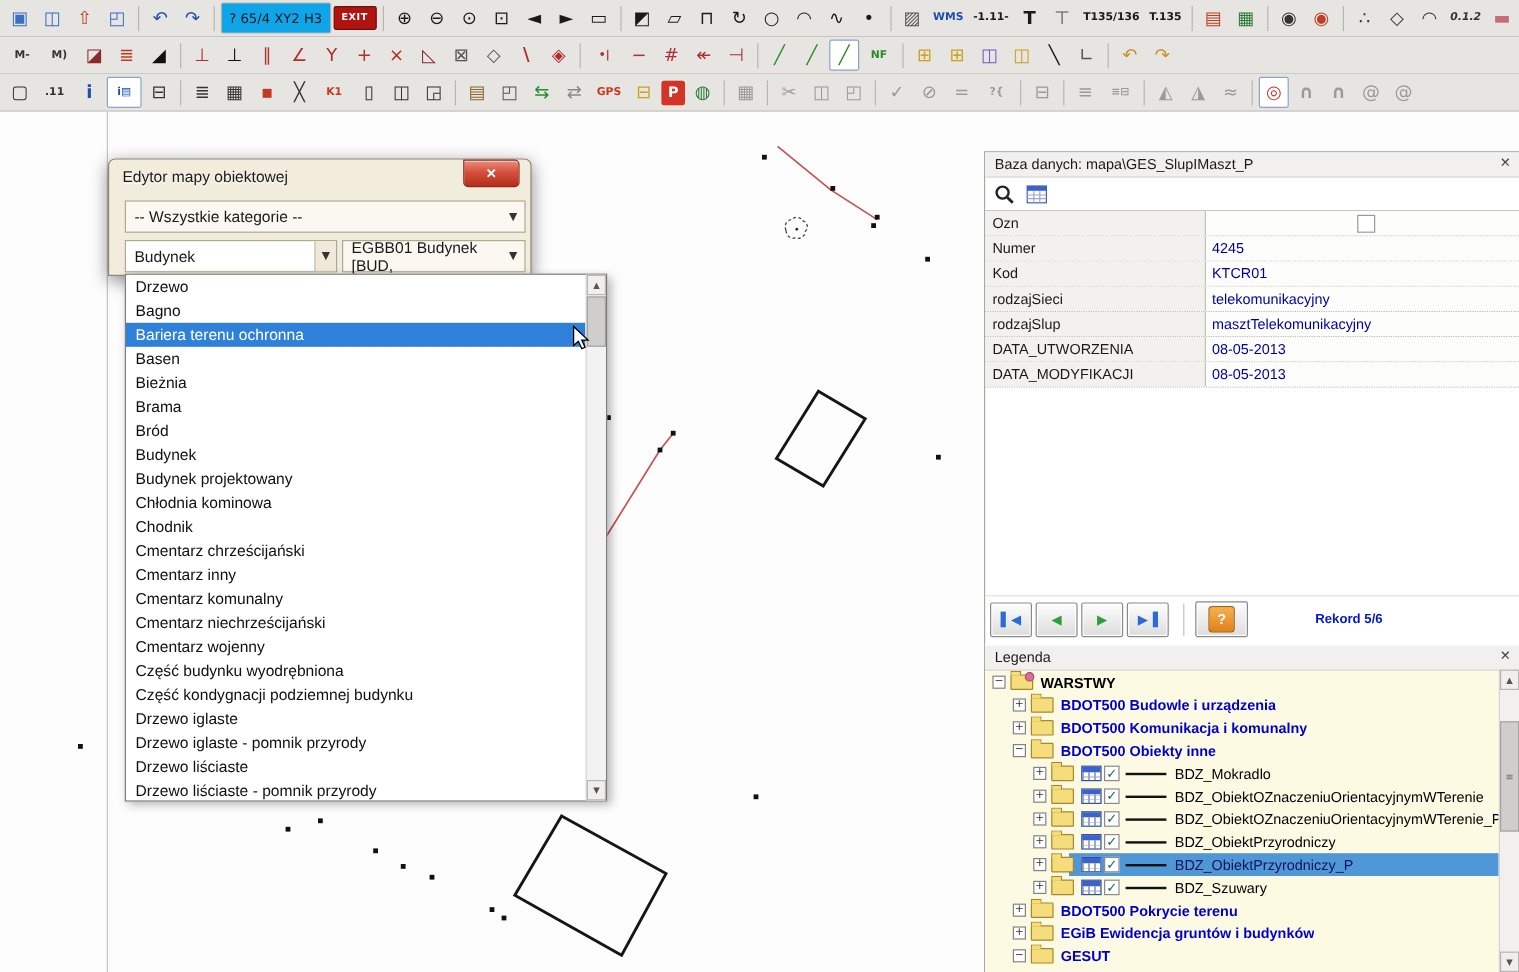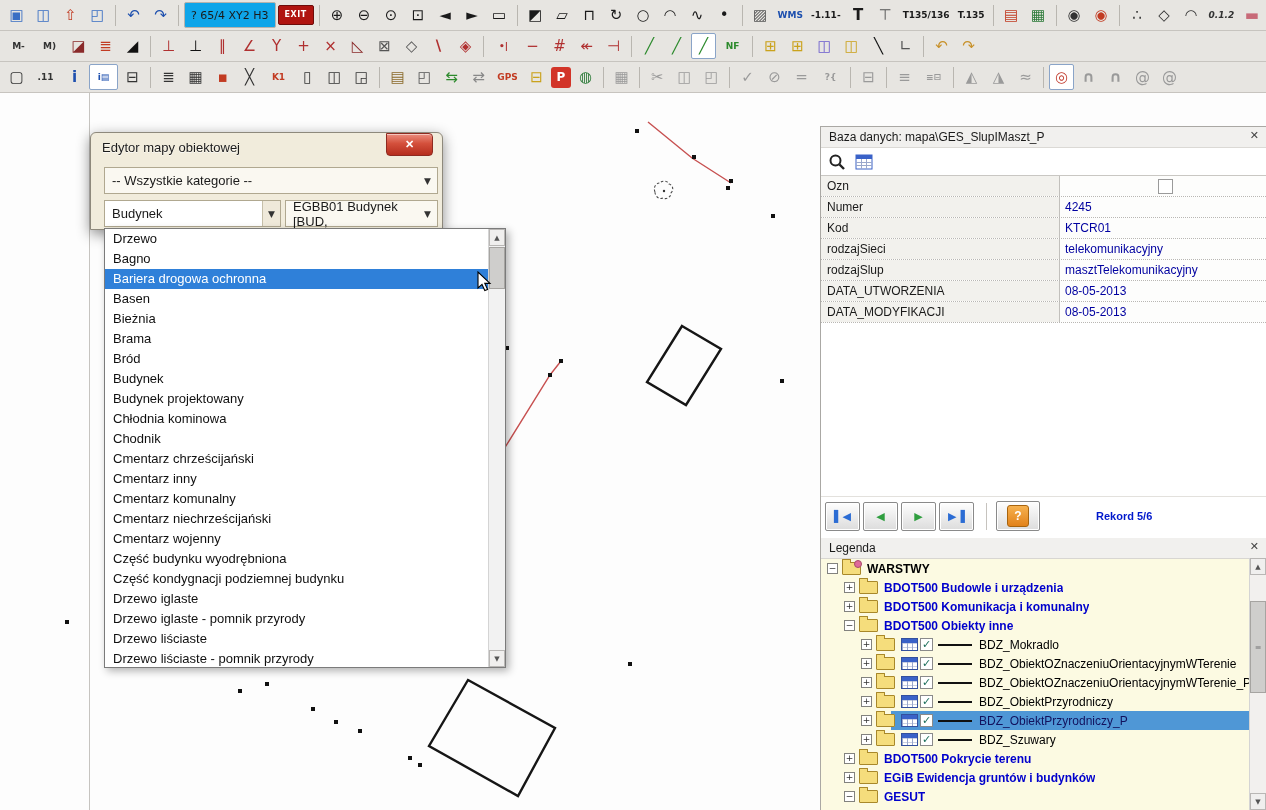--- a/index.html
+++ b/index.html
@@ -75,21 +75,21 @@
   
   .db-panel{position:absolute;left:820px;top:126px;width:446px;height:412px;background:#fff;z-index:10;
             border-left:1px solid #aaa8a4;border-top:1px solid #aaa8a4;box-sizing:border-box;}
   .ptitle{height:20px;background:#f1f0ee;border-bottom:1px solid #dbd9d5;display:flex;align-items:center;
           padding:0 8px;font-size:12px;color:#1a1a1a;position:relative;}
   .pclose{position:absolute;right:7px;top:2px;font-size:11px;color:#444;font-family:"DejaVu Sans",sans-serif;}
   .db-toolbar{height:27px;display:flex;align-items:center;gap:6px;padding-left:5px;}
   .db-toolbar .icon{width:21px;height:21px;display:flex;align-items:center;justify-content:center;}
   .db-table{border-top:1px solid #c9c7c3;}
   .dbrow{display:flex;height:20px;border-bottom:1px dotted #b9b7b3;font-size:12px;}
-  .fcell{width:239px;background:#f2f1ed;color:#1a1a1a;display:flex;align-items:center;padding-left:6px;
+  .fcell{width:184px;background:#f2f1ed;color:#1a1a1a;display:flex;align-items:center;padding-left:6px;
          border-right:1px solid #c2c0bc;box-sizing:border-box;flex:none;}
   .vcell{flex:1;display:flex;align-items:center;padding-left:5px;color:#0000a0;background:#fdfdfc;}
   .vbox{display:none;}
   .dbrow.checkbox .vbox{display:block;width:13px;height:13px;border:1px solid #9a9a9a;background:#fff;margin:0 auto;}
   .db-nav{position:absolute;left:0;right:0;bottom:3px;height:38px;display:flex;align-items:center;
           padding-left:4px;border-top:1px solid #e3e1dd;}
   .navbtn{width:33px;height:27px;margin-right:3px;border:1px solid #8a8a8a;border-radius:2px;
           background:linear-gradient(#fefefe,#dcdcdc);box-shadow:inset 0 0 0 1px #fff;
           display:flex;align-items:center;justify-content:center;font-family:"DejaVu Sans",sans-serif;
           font-size:11px;font-weight:bold;flex:none;}
@@ -335,21 +335,21 @@
       </div>
     </div>
   </div>
 </div>
 
 <div class="popup">
   <div class="plist">
 
   <div class="litem">Drzewo</div>
       <div class="litem">Bagno</div>
-      <div class="litem selected">Bariera drogowa ochronna</div>
+      <div class="litem selected">Bariera terenu ochronna</div>
       <div class="litem">Basen</div>
       <div class="litem">Bieżnia</div>
       <div class="litem">Brama</div>
       <div class="litem">Bród</div>
       <div class="litem">Budynek</div>
       <div class="litem">Budynek projektowany</div>
       <div class="litem">Chłodnia kominowa</div>
       <div class="litem">Chodnik</div>
       <div class="litem">Cmentarz chrześcijański</div>
       <div class="litem">Cmentarz inny</div>

